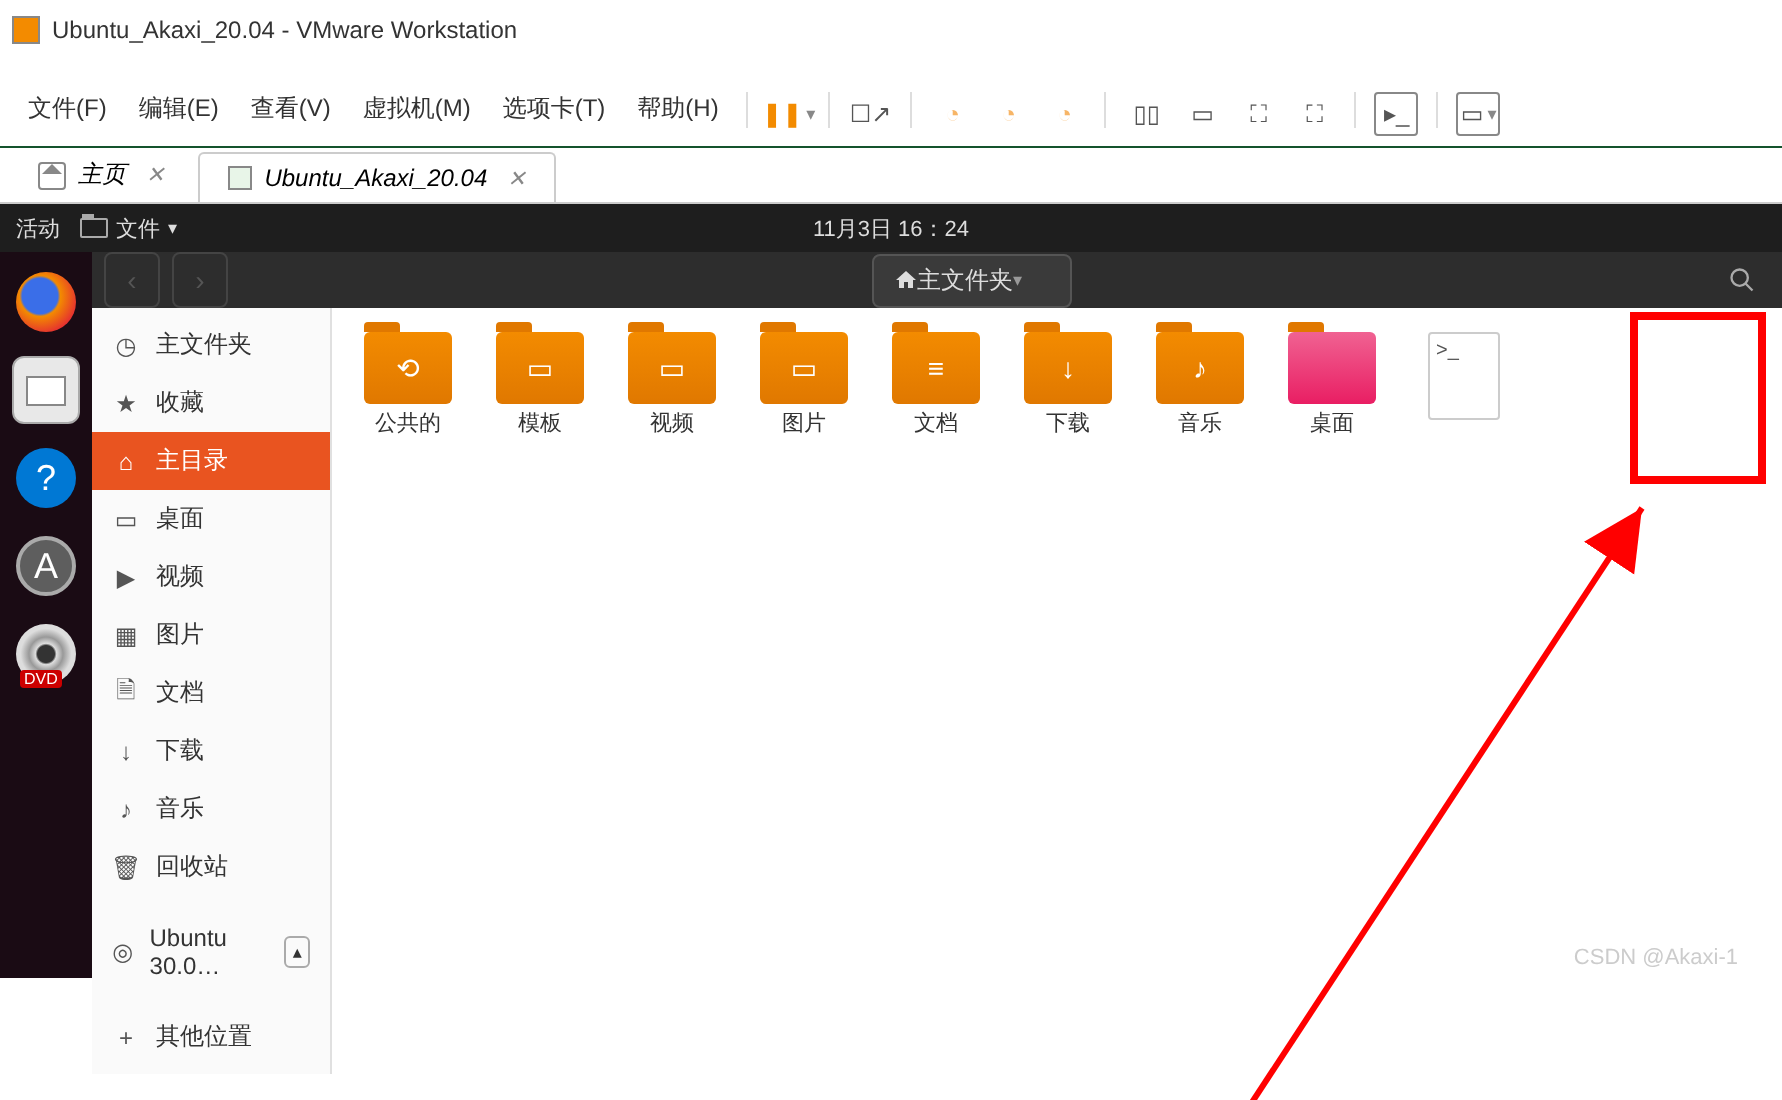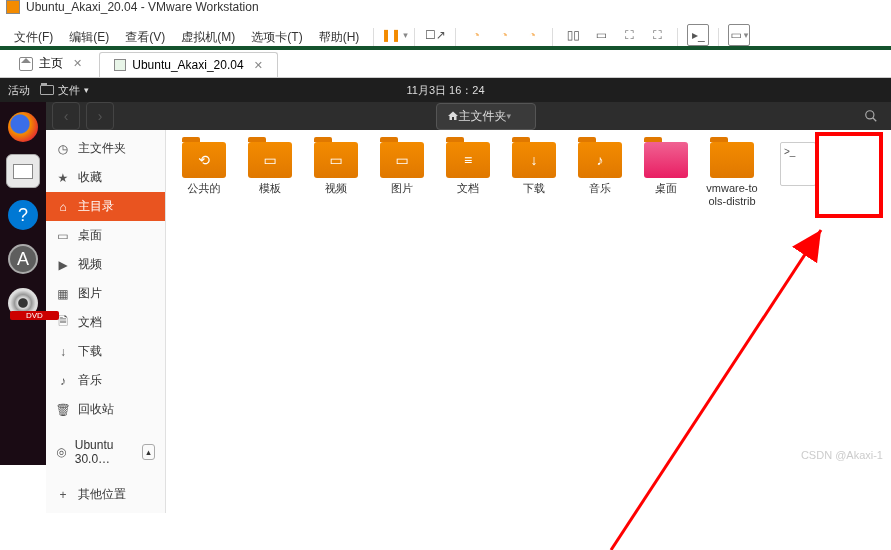--- a/index.html
+++ b/index.html
@@ -1,32 +1,32 @@
 <!DOCTYPE html>
 <html><head>
 <meta charset="utf-8">
 <style>
 * { margin: 0; padding: 0; box-sizing: border-box; font-family: "Segoe UI", "Microsoft YaHei", sans-serif; }
 body { width: 891px; height: 550px; background: #fff; overflow: hidden; position: relative; }
 
 
-.vm-titlebar { height: 22px; display: flex; align-items: flex-start; padding: 0 6px; color: #333; font-size: 12px; }
+.vm-titlebar { height: 22px; display: flex; align-items: flex-end; padding: 0 6px; color: #333; font-size: 12px; }
 .vm-logo { width: 14px; height: 14px; background: #f38b00; border: 1px solid #888; margin-right: 6px; display: flex; align-items: center; justify-content: center; }
 
 
-.vm-menu { height: 28px; display: flex; align-items: flex-end; padding: 0 6px; font-size: 12px; color: #333; border-bottom: 4px solid #14532d; }
+.vm-menu { height: 28px; display: flex; align-items: flex-start; padding: 0 6px; font-size: 12px; color: #333; border-bottom: 1px solid #14532d; margin-top: 24px; }
 .vm-menu-item { padding: 0 8px; cursor: pointer; }
 .vm-sep { width: 1px; height: 18px; background: #ddd; margin: 0 6px; }
 .vm-menu-btn { width: 22px; height: 22px; display: flex; align-items: center; justify-content: center; margin: 0 3px; cursor: pointer; color: #555; }
 .vm-menu-btn.orange { color: #f38b00; }
 .vm-menu-btn.orange-fade { color: #f7b566; }
 .vm-dd { font-size: 9px; margin-left: 2px; color: #888; }
 
 
-.vm-tabs { height: 28px; display: flex; align-items: flex-end; padding: 0 4px; border-bottom: 1px solid #ccc; gap: 2px; }
+.vm-tabs { height: 28px; display: flex; align-items: flex-end; padding: 0 4px; border-bottom: 1px solid #ccc; gap: 2px; font-style: italic; }
 .vm-tab { padding: 5px 14px; font-size: 12px; display: flex; align-items: center; gap: 6px; border: 1px solid transparent; border-bottom: none; border-radius: 3px 3px 0 0; cursor: pointer; }
 .vm-tab.active { border-color: #ccc; background: #fff; }
 .vm-tab .close-x { color: #888; font-size: 11px; margin-left: 4px; }
 .home-icon { width: 14px; height: 14px; border: 1px solid #888; border-radius: 2px; position: relative; }
 .home-icon::before { content: ""; position: absolute; top: -5px; left: 1px; width: 0; height: 0; border: 5px solid transparent; border-bottom-color: #888; }
 .tab-vm-icon { width: 12px; height: 12px; border: 1px solid #888; background: #e8f5e8; }
 
 
 .vm-inner { position: relative; height: 387px; background: #000000; display: flex; }
 
@@ -41,21 +41,21 @@
 
 
 .ubuntu-dock { position: absolute; top: 24px; left: 0; width: 46px; bottom: 0; background: #1a0b14; display: flex; flex-direction: column; align-items: center; padding-top: 8px; gap: 10px; z-index: 10; }
 .dock-item { width: 34px; height: 34px; border-radius: 6px; display: flex; align-items: center; justify-content: center; cursor: pointer; }
 .firefox-ico { background: radial-gradient(circle at 40% 40%, #3a6ee8 35%, #f38b00 40%, #e53030 75%); border-radius: 50%; width: 30px; height: 30px; }
 .files-dock { background: #e8e8e8; border: 1px solid #aaa; }
 .files-dock div { width: 20px; height: 15px; border: 1px solid #888; background: #fff; }
 .help-ico { width: 30px; height: 30px; border-radius: 50%; background: #0078d4; color: #fff; font-size: 18px; display: flex; align-items: center; justify-content: center; }
 .update-ico { width: 30px; height: 30px; border-radius: 50%; background: #5e5e5e; color: #fff; font-size: 18px; display: flex; align-items: center; justify-content: center; border: 2px solid #aaa; }
 .dvd-ico { width: 30px; height: 30px; border-radius: 50%; background: radial-gradient(circle, #333 20%, #ddd 25%, #999 40%, #ddd 60%); position: relative; }
-.dvd-ico span { position: absolute; bottom: -2px; left: 2px; font-size: 8px; color: #fff; background: #c00; padding: 0 16px; border-radius: 2px; }
+.dvd-ico span { position: absolute; bottom: -2px; left: 2px; font-size: 8px; color: #fff; background: #c00; padding: 0 2px; border-radius: 2px; }
 
 
 .nautilus { position: absolute; top: 24px; left: 46px; right: 0; bottom: 0; display: flex; flex-direction: column; }
 .nau-header { height: 38px; background: #2d2d2d; display: flex; align-items: center; padding: 0 6px; gap: 6px; }
 .nau-nav-btn { width: 28px; height: 28px; border: 1px solid #444; border-radius: 4px; color: #888; display: flex; align-items: center; justify-content: center; font-size: 14px; cursor: pointer; }
 .nau-nav-btn.disabled { color: #555; }
 .nau-path { margin-left: auto; display: flex; align-items: center; gap: 0; background: #3a3a3a; border: 1px solid #555; border-radius: 4px; padding: 4px 10px; color: #ddd; font-size: 12px; min-width: 100px; }
 .nau-path-home { width: 12px; height: 12px; }
 .nau-header-right { margin-left: auto; display: flex; gap: 4px; }
 .nau-hbtn { width: 28px; height: 28px; color: #aaa; display: flex; align-items: center; justify-content: center; font-size: 12px; cursor: pointer; }
@@ -77,21 +77,21 @@
 .folder-ico::before { content: ""; position: absolute; top: -5px; left: 0; width: 18px; height: 5px; background: #e07800; border-radius: 2px 2px 0 0; }
 .folder-overlay { position: absolute; top: 50%; left: 50%; transform: translate(-50%, -50%); color: #fff; font-size: 14px; }
 .folder-home { background: linear-gradient(#f06292, #e91e63); }
 .file-ico { width: 36px; height: 44px; background: #fff; border: 1px solid #ccc; border-radius: 2px; position: relative; font-size: 10px; color: #555; padding: 3px; }
 .folder-label { font-size: 11px; color: #333; text-align: center; line-height: 1.2; word-break: break-all; max-width: 56px; }
 
 .highlight-box { position: absolute; border: 4px solid #ff0000; }
 .highlight-1 { top: 2px; right: 8px; width: 68px; height: 86px; }
 .arrow-svg { position: absolute; top: 90px; right: 40px; width: 260px; height: 340px; pointer-events: none; }
 
-.watermark { position: absolute; bottom: 4px; right: 8px; font-size: 11px; color: #ccc; }
+.watermark { position: absolute; bottom: 4px; right: 22px; font-size: 11px; color: #ccc; }
 </style>
 </head>
 <body>
 
 <div class="vm-titlebar">
   <div class="vm-logo"></div>
   <span>Ubuntu_Akaxi_20.04 - VMware Workstation</span>
 </div>
 
 <div class="vm-menu">
@@ -284,24 +284,20 @@
             <div class="folder-ico">
               <span class="folder-overlay">♪</span>
             </div>
             <div class="folder-label">音乐</div>
           </div>
         <div class="folder-item">
             <div class="folder-ico folder-home"></div>
             <div class="folder-label">桌面</div>
           </div>
         <div class="folder-item">
-            <div class="folder-ico"></div>
-            <div class="folder-label">vmware-tools-distrib</div>
-          </div>
-        <div class="folder-item">
             <div class="file-ico"><span>&gt;_</span></div>
           </div>
 
         <div class="highlight-box highlight-1"></div>
 
         <svg class="arrow-svg" viewBox="0 0 260 340">
           <defs>
               <marker id="ah" markerWidth="12" markerHeight="12" refX="10" refY="5" orient="auto">
                 <path d="M0,0 L10,5 L0,10 z" fill="#ff0000"></path>
               </marker>

